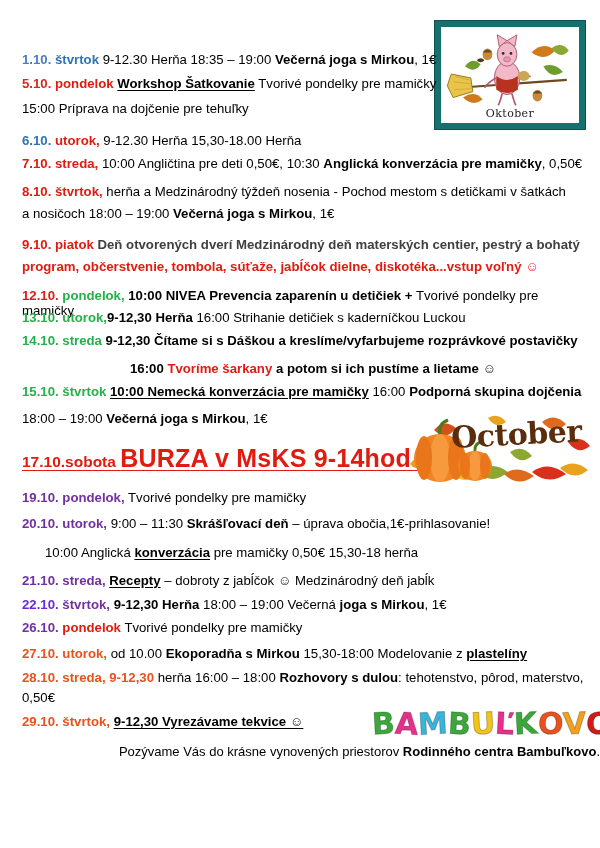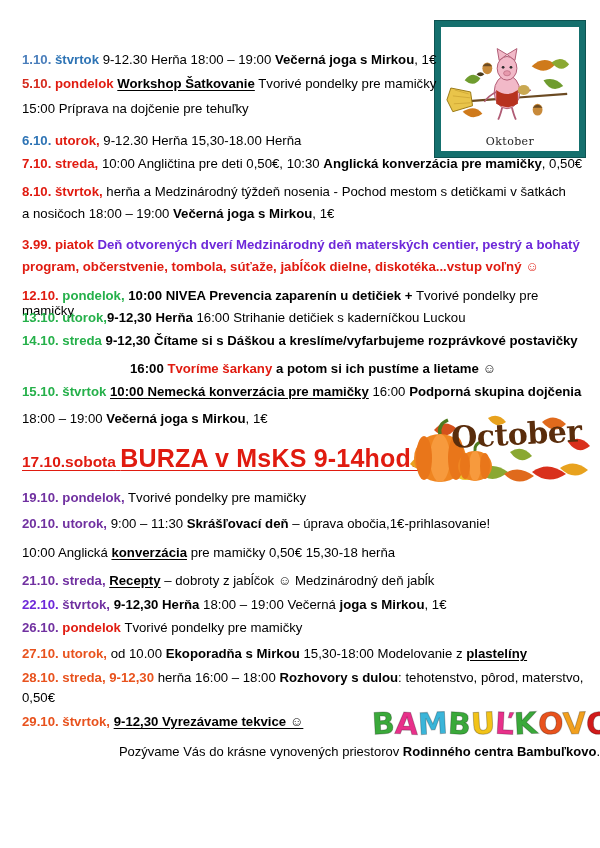--- a/index.html
+++ b/index.html
@@ -32,21 +32,21 @@
   .burza{
     position:absolute;left:22px;top:444px;
     color:#e01b10;white-space:nowrap;
     text-decoration:underline;text-underline-offset:3px;
   }
   .burza .small{font-size:15.5px;font-weight:bold;}
   .burza .big{font-size:25px;font-weight:bold;letter-spacing:.2px;}
 
   
   .pic-frame{
-    position:absolute;left:434px;top:20px;width:152px;height:138px;
+    position:absolute;left:434px;top:20px;width:152px;height:110px;
     background:#15706e;border:1px solid #0e5352;
     box-sizing:border-box;padding:6px;
   }
   .pic-inner{
     width:100%;height:100%;background:#ffffff;position:relative;overflow:hidden;
   }
   .pic-caption{
     position:absolute;bottom:3px;left:0;right:0;text-align:center;
     font-family:"DejaVu Serif",serif;font-size:11px;color:#222;
     letter-spacing:.4px;
@@ -134,38 +134,38 @@
         <path d="M62 68 q-2 8 -4 12" stroke="#b05c75" stroke-width="1.8" fill="none"></path>
         <path d="M72 68 q2 8 4 12" stroke="#b05c75" stroke-width="1.8" fill="none"></path>
 
         <path d="M36 34 q4 -4 8 0 q-4 4 -8 0 Z" fill="#4a3a1c"></path>
       </svg>
       <div class="pic-caption">Oktober</div>
     </div>
   </div>
 
   <div id="entries-host">
-      <div class="line" style="top: 52px;"><span style="color: rgb(74, 126, 187); font-weight: bold;">1.10.</span><span style="color: rgb(46, 116, 181); font-weight: bold;"> štvrtok</span><span> 9-12.30 Herňa 18:00 – 19:00 </span><span class="b">Večerná joga s Mirkou</span><span>, 1€</span></div>
+      <div class="line" style="top: 52px;"><span style="color: rgb(74, 126, 187); font-weight: bold;">1.10.</span><span style="color: rgb(46, 116, 181); font-weight: bold;"> štvrtok</span><span> 9-12.30 Herňa 18:35 – 19:00 </span><span class="b">Večerná joga s Mirkou</span><span>, 1€</span></div>
       <div class="line" style="top: 76px;"><span style="color: rgb(213, 43, 30); font-weight: bold;">5.10.</span><span style="color: rgb(224, 27, 16); font-weight: bold;"> pondelok</span><span> </span><span class="ub">Workshop Šatkovanie</span><span> Tvorivé pondelky pre mamičky</span></div>
       <div class="line" style="top: 101px;"><span>15:00 Príprava na dojčenie pre tehuľky</span></div>
       <div class="line" style="top: 133px;"><span style="color: rgb(46, 116, 181); font-weight: bold;">6.10.</span><span style="color: rgb(224, 27, 16); font-weight: bold;"> utorok,</span><span> 9-12.30 Herňa 15,30-18.00 Herňa</span></div>
       <div class="line" style="top: 156px;"><span style="color: rgb(224, 27, 16); font-weight: bold;">7.10.</span><span style="color: rgb(224, 27, 16); font-weight: bold;"> streda,</span><span> 10:00 Angličtina pre deti 0,50€, 10:30 </span><span class="b">Anglická konverzácia pre mamičky</span><span>, 0,50€</span></div>
       <div class="line" style="top: 184px;"><span style="color: rgb(224, 27, 16); font-weight: bold;">8.10.</span><span style="color: rgb(224, 27, 16); font-weight: bold;"> štvrtok,</span><span> herňa a Medzinárodný týždeň nosenia - Pochod mestom s detičkami v šatkách</span></div>
       <div class="line" style="top: 206px;"><span>a nosičoch  18:00 – 19:00 </span><span class="b">Večerná joga s Mirkou</span><span>, 1€</span></div>
-      <div class="line" style="top: 237px;"><span style="color: rgb(224, 27, 16); font-weight: bold;">3.99.</span><span style="color: rgb(224, 27, 16); font-weight: bold;"> piatok</span><span class="b" style="color: #6d28d9;"> Deň otvorených dverí Medzinárodný deň materských centier, pestrý a bohatý</span></div>
+      <div class="line" style="top: 237px;"><span style="color: rgb(224, 27, 16); font-weight: bold;">9.10.</span><span style="color: rgb(224, 27, 16); font-weight: bold;"> piatok</span><span class="b" style="color: #404040;"> Deň otvorených dverí Medzinárodný deň materských centier, pestrý a bohatý</span></div>
       <div class="line" style="top: 259px;"><span class="b" style="color: rgb(224, 27, 16);">program, občerstvenie, tombola, súťaže, jabĺčok dielne, diskotéka...vstup voľný ☺</span></div>
       <div class="line" style="top: 288px;"><span style="color: rgb(224, 27, 16); font-weight: bold;">12.10.</span><span style="color: rgb(37, 176, 74); font-weight: bold;"> pondelok,</span><span class="b"> 10:00 NIVEA Prevencia zaparenín  u detičiek +</span><span> Tvorivé pondelky pre mamičky</span></div>
       <div class="line" style="top: 310px;"><span style="color: rgb(37, 176, 74); font-weight: bold;">13.10.</span><span style="color: rgb(37, 176, 74); font-weight: bold;"> utorok,</span><span class="b">9-12,30 Herňa</span><span> 16:00 Strihanie detičiek s kaderníčkou Luckou</span></div>
       <div class="line" style="top: 333px;"><span style="color: rgb(37, 176, 74); font-weight: bold;">14.10.</span><span style="color: rgb(37, 176, 74); font-weight: bold;"> streda</span><span class="b"> 9-12,30 Čítame si s Dáškou a kreslíme/vyfarbujeme rozprávkové postavičky</span></div>
       <div class="line ind" style="top: 361px;"><span class="b">16:00 </span><span class="b" style="color: rgb(224, 27, 16);">Tvoríme šarkany</span><span class="b"> a potom si ich pustíme a lietame ☺</span></div>
       <div class="line" style="top: 384px;"><span style="color: rgb(37, 176, 74); font-weight: bold;">15.10.</span><span style="color: rgb(37, 176, 74); font-weight: bold;"> štvrtok</span><span> </span><span class="ub">10:00 Nemecká konverzácia pre mamičky</span><span> 16:00 </span><span class="b">Podporná skupina dojčenia</span></div>
       <div class="line" style="top: 411px;"><span>18:00 – 19:00 </span><span class="b">Večerná joga s Mirkou</span><span>, 1€</span></div>
       <div class="line" style="top: 490px;"><span style="color: rgb(112, 48, 160); font-weight: bold;">19.10.</span><span style="color: rgb(112, 48, 160); font-weight: bold;"> pondelok,</span><span> Tvorivé pondelky pre mamičky</span></div>
       <div class="line" style="top: 516px;"><span style="color: rgb(112, 48, 160); font-weight: bold;">20.10.</span><span style="color: rgb(112, 48, 160); font-weight: bold;"> utorok,</span><span> 9:00 – 11:30 </span><span class="b">Skrášľovací deň</span><span> – úprava obočia,1€-prihlasovanie!</span></div>
-      <div class="line" style="top: 545px;"><span>10:00 Anglická </span><span class="ub">konverzácia</span><span> pre mamičky 0,50€ 15,30-18 herňa</span></div>
+      <div class="line" style="top: 545px; margin-left: 23px;"><span>10:00 Anglická </span><span class="ub">konverzácia</span><span> pre mamičky 0,50€ 15,30-18 herňa</span></div>
       <div class="line" style="top: 573px;"><span style="color: rgb(112, 48, 160); font-weight: bold;">21.10.</span><span style="color: rgb(112, 48, 160); font-weight: bold;"> streda,</span><span> </span><span class="ub">Recepty</span><span> – dobroty z jabĺčok ☺ Medzinárodný deň jabĺk</span></div>
       <div class="line" style="top: 597px;"><span style="color: #6d28d9; font-weight: bold;">22.10.</span><span style="color: rgb(112, 48, 160); font-weight: bold;"> štvrtok,</span><span> </span><span class="b">9-12,30 Herňa</span><span> 18:00 – 19:00 Večerná </span><span class="b">joga s Mirkou</span><span>, 1€</span></div>
       <div class="line" style="top: 620px;"><span style="color: rgb(112, 48, 160); font-weight: bold;">26.10.</span><span style="color: rgb(224, 27, 16); font-weight: bold;"> pondelok</span><span>  Tvorivé pondelky pre mamičky</span></div>
       <div class="line" style="top: 646px;"><span style="color: rgb(232, 82, 29); font-weight: bold;">27.10.</span><span style="color: rgb(232, 82, 29); font-weight: bold;"> utorok,</span><span>  od 10.00 </span><span class="b">Ekoporadňa s Mirkou</span><span> 15,30-18:00 Modelovanie z </span><span class="ub">plastelíny</span></div>
       <div class="line" style="top: 670px;"><span style="color: rgb(232, 82, 29); font-weight: bold;">28.10.</span><span style="color: rgb(232, 82, 29); font-weight: bold;"> streda,</span><span class="b" style="color: rgb(232, 82, 29);"> 9-12,30</span><span> herňa 16:00 – 18:00 </span><span class="b">Rozhovory s dulou</span><span>: tehotenstvo, pôrod, materstvo,</span></div>
       <div class="line" style="top: 690px;"><span>0,50€</span></div>
       <div class="line" style="top: 714px;"><span style="color: rgb(232, 82, 29); font-weight: bold;">29.10.</span><span style="color: rgb(232, 82, 29); font-weight: bold;"> štvrtok,</span><span> </span><span class="ub">9-12,30 Vyrezávame tekvice ☺</span></div>
     </div>
 
   <div class="burza">

